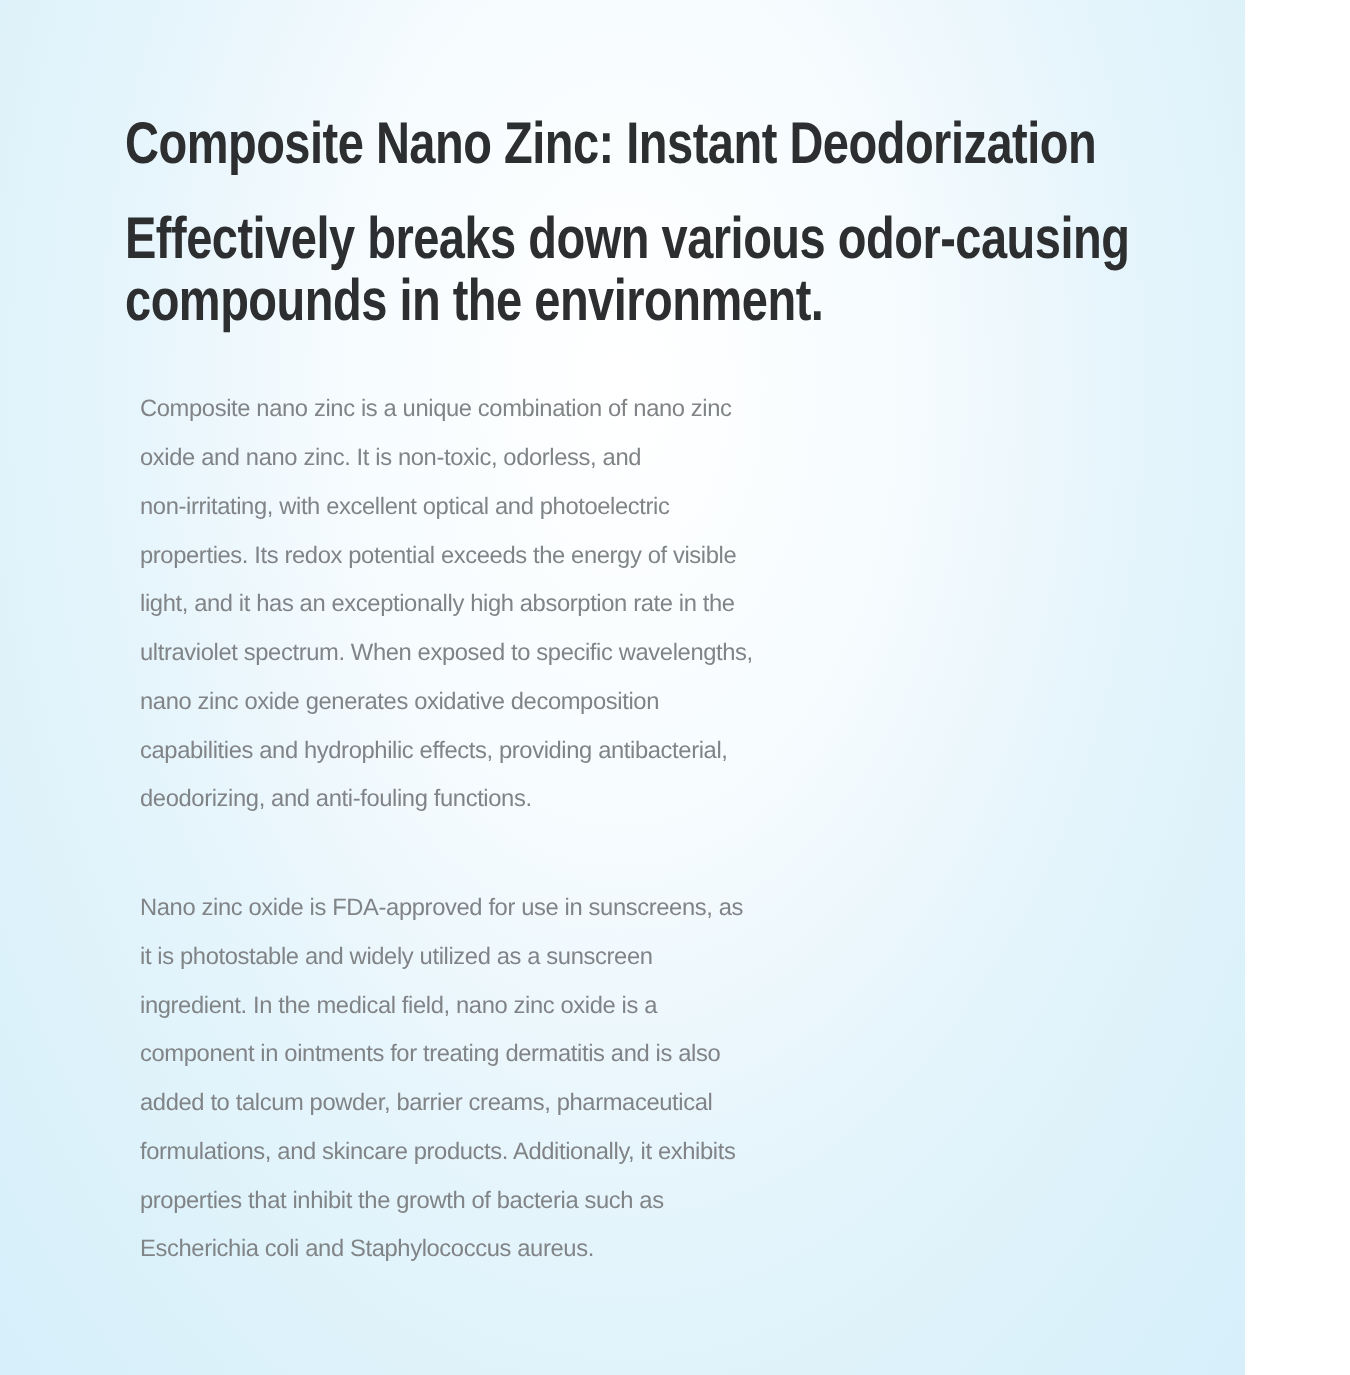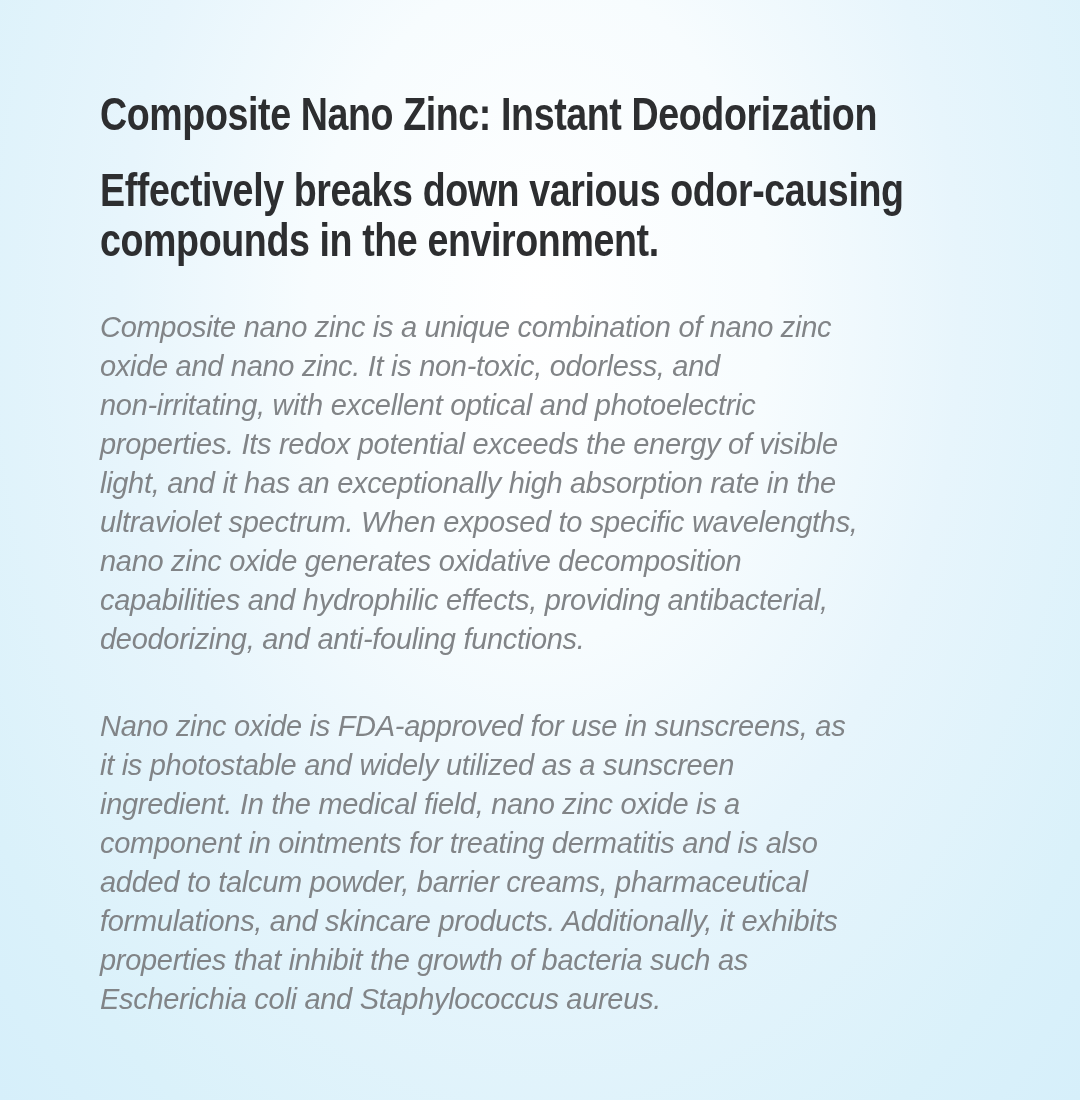--- a/index.html
+++ b/index.html
@@ -6,21 +6,21 @@
     margin: 0;
     padding: 0;
   }
   body {
     width: 1080px;
     height: 1100px;
     overflow: hidden;
   }
   .page {
     position: relative;
-    width: 1080px;
+    width: 996px;
     height: 1100px;
     box-sizing: border-box;
     padding: 90px 90px 0 100px;
     background: radial-gradient(ellipse farthest-corner at 50% 28%,
       #ffffff 0%,
       #f7fcfe 30%,
       #e7f5fc 55%,
       #daf1fa 85%,
       #d6effa 100%);
     font-family: "Liberation Sans", sans-serif;
@@ -44,28 +44,27 @@
     letter-spacing: -0.5px;
     color: #2d2e30;
     white-space: pre;
     transform: scaleX(0.8);
     transform-origin: 0 0;
   }
   .body-copy {
     margin-top: 43px;
   }
   .body-text {
-    margin: 0;
-    font-size: 29px;
+    margin: 12px;
+    font-size: 19px;
     line-height: 39px;
     font-weight: 400;
     letter-spacing: -0.3px;
     color: #818487;
     white-space: pre;
-    font-style: italic;
   }
   .body-text + .body-text {
     margin-top: 48px;
   }
 </style>
 </head>
 <body>
 
 <div class="page">
   <header>

